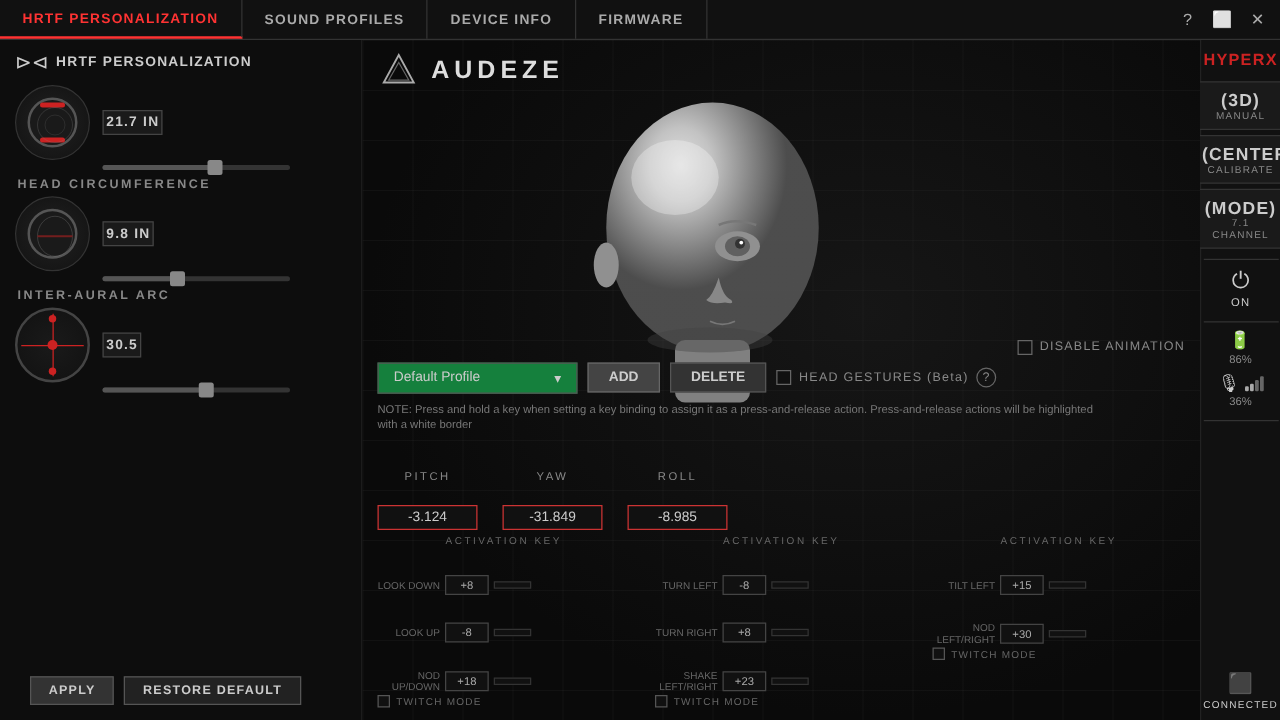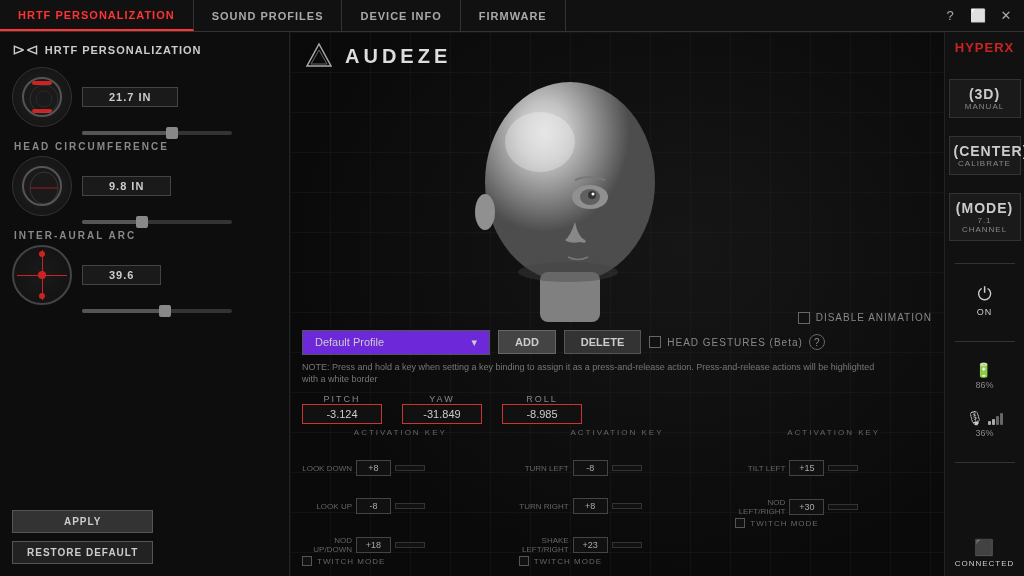--- a/index.html
+++ b/index.html
@@ -132,21 +132,21 @@
       position: absolute;
       bottom: 2px;
       left: 50%;
       transform: translateX(-50%);
     }
 
     .measurement-value {
       background: #1a1a1a;
       border: 1px solid #444;
       color: #ccc;
-      padding: 3px 26px;
+      padding: 3px 2px;
       font-size: 11px;
       font-weight: bold;
       letter-spacing: 1px;
     }
 
     .slider-row {
       margin: 4px 0 2px 0;
       padding-left: 70px;
     }
     .slider-track {
@@ -230,22 +230,21 @@
       bottom: 4px;
       left: 50%;
       transform: translateX(-50%);
     }
 
     .apply-row {
       display: flex;
       gap: 8px;
       position: absolute;
       bottom: 12px;
-      left: 12px;
-      flex-direction: column;
+      left: 24px;
     }
     .btn-apply {
       background: #333;
       border: 1px solid #555;
       color: #ccc;
       padding: 5px 14px;
       font-size: 10px;
       font-weight: bold;
       letter-spacing: 1px;
       cursor: pointer;
@@ -340,26 +339,26 @@
       background: #111;
     }
 
     .profile-row {
       display: flex;
       align-items: center;
       gap: 8px;
       margin-bottom: 6px;
     }
     .profile-select {
-      background: #6d28d9;
+      background: #15803d;
       border: 1px solid #555;
       color: #ccc;
       padding: 5px 12px;
       font-size: 11px;
-      width: 188px;
+      width: 160px;
       cursor: pointer;
       display: flex;
       align-items: center;
       justify-content: space-between;
     }
     .btn-add {
       background: #444;
       border: 1px solid #666;
       color: #ccc;
       padding: 5px 16px;
@@ -414,21 +413,22 @@
     }
 
     .pitch-yaw-row {
       display: flex;
       gap: 20px;
       margin-bottom: 4px;
     }
     .pyr-group {
       display: flex;
       flex-direction: column;
-      gap: 0;
+      gap: 18px;
+      margin-top: 22px;
     }
     .pyr-label {
       font-size: 9px;
       letter-spacing: 2px;
       color: #888;
       text-align: center;
     }
     .pyr-value {
       background: #111;
       border: 1px solid #cc3333;
@@ -501,28 +501,28 @@
       background: #111;
     }
     .twitch-label {
       font-size: 8px;
       color: #666;
       letter-spacing: 1px;
     }
 
     
     .right-panel {
-      width: 80px;
+      width: 64px;
       background: #111;
       border-left: 1px solid #222;
       display: flex;
       flex-direction: column;
       align-items: center;
       padding: 8px 0;
-      gap: 16px;
+      gap: 2px;
       flex-shrink: 0;
     }
 
     .hyperx-logo {
       font-size: 13px;
       font-weight: bold;
       color: #ccc;
       letter-spacing: 1px;
       margin-bottom: 8px;
       text-align: center;
@@ -709,21 +709,21 @@
     <div class="section-label">INTER-AURAL ARC</div>
 
     <div class="measurement-row">
       <div class="crosshair-circle">
         <div class="crosshair-h"></div>
         <div class="crosshair-v"></div>
         <div class="crosshair-center"></div>
         <div class="crosshair-dot-top"></div>
         <div class="crosshair-dot-bottom"></div>
       </div>
-      <div class="measurement-value">39.6</div>
+      <div class="measurement-value">30.5</div>
     </div>
 
     <div class="slider-row">
       <div class="slider-track">
         <div class="slider-fill" style="width:55%"></div>
         <div class="slider-thumb" style="left:55%"></div>
       </div>
     </div>
 
 

